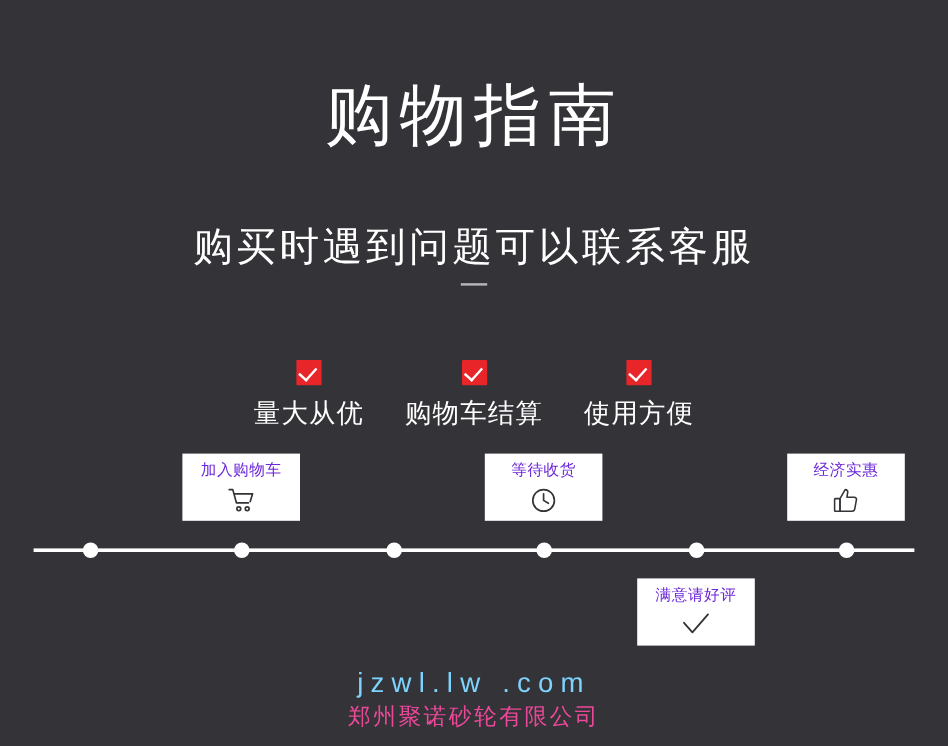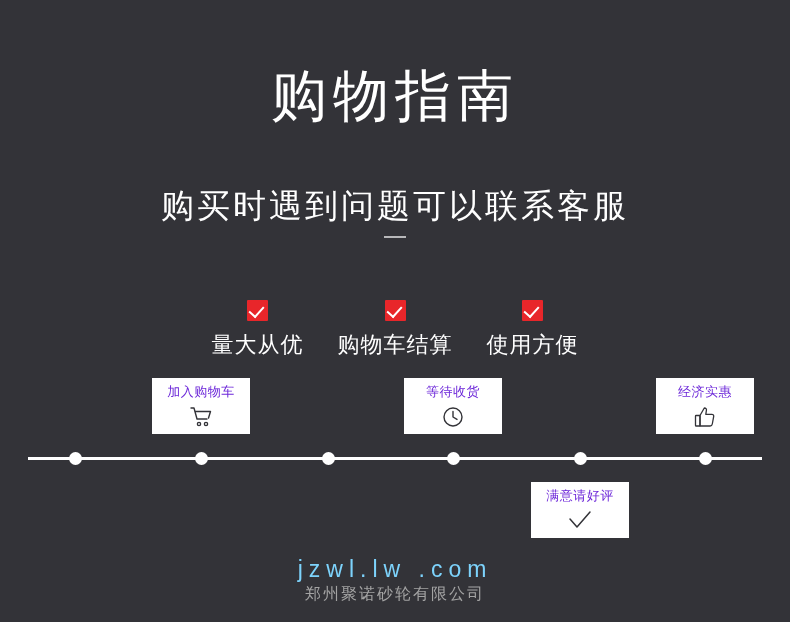--- a/index.html
+++ b/index.html
@@ -163,22 +163,22 @@
     letter-spacing: 2px;
   }
   .wm-top {
     top: 556px;
     font-size: 23px;
     color: #7dd3fc;
     letter-spacing: 6px;
   }
   .wm-bottom {
     top: 584px;
-    font-size: 16px;
-    color: #a3a3a3;
+    font-size: 19px;
+    color: #ec4899;
     letter-spacing: 2px;
     text-align: center;
   }
 </style>
 </head>
 <body>
 
 <div class="page">
 
   <div class="title">购物指南</div>

